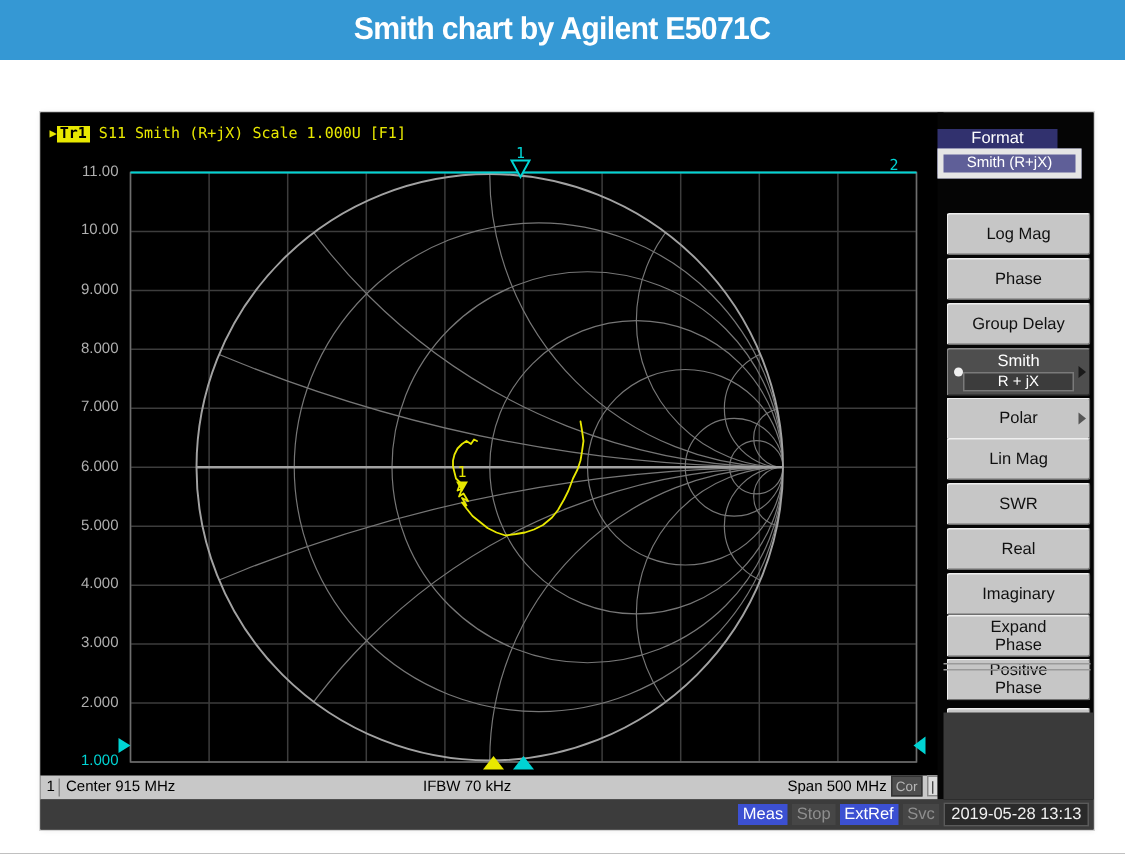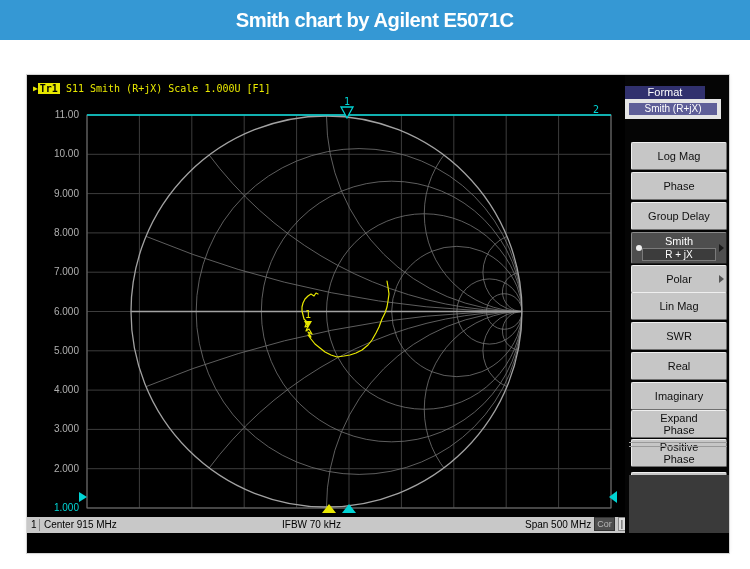--- a/index.html
+++ b/index.html
@@ -219,14 +219,23 @@
           <span>Phase</span>
         </div>
         <div class="menu-sep" style="top: 367px;"></div>
         <div class="menu-btn" style="top: 372px;">
           <span>Return</span>
         </div>
       </div>
     <div class="menu-lower"></div>
   </div>
 
+  <div class="bottom-bar">
+    <span id="bb-badges" style="display:flex;gap:3px;">
+        <span class="bb-badge on">Meas</span>
+        <span class="bb-badge off">Stop</span>
+        <span class="bb-badge on">ExtRef</span>
+        <span class="bb-badge off">Svc</span>
+      </span>
+    <span class="bb-date">2019-05-28 13:13</span>
+  </div>
 
 </div>
 
 </body></html>

